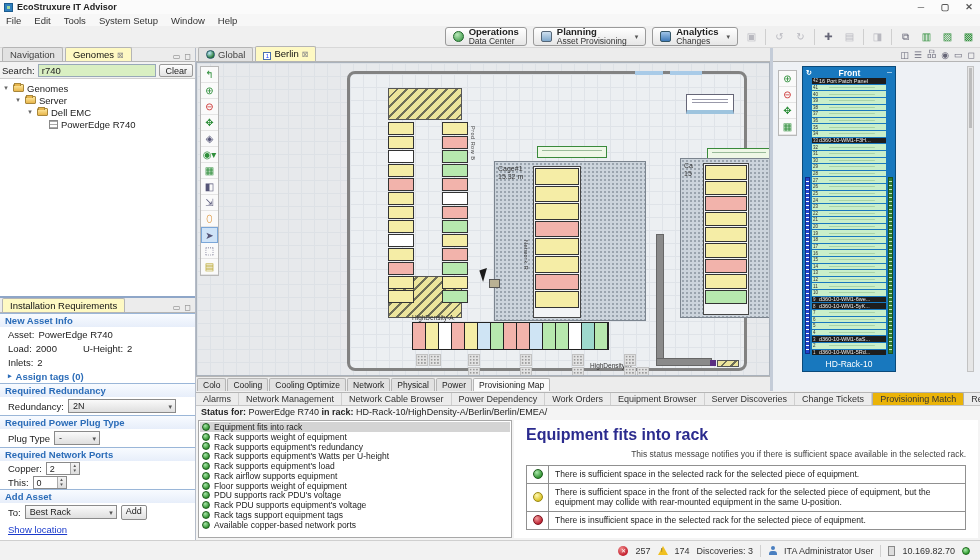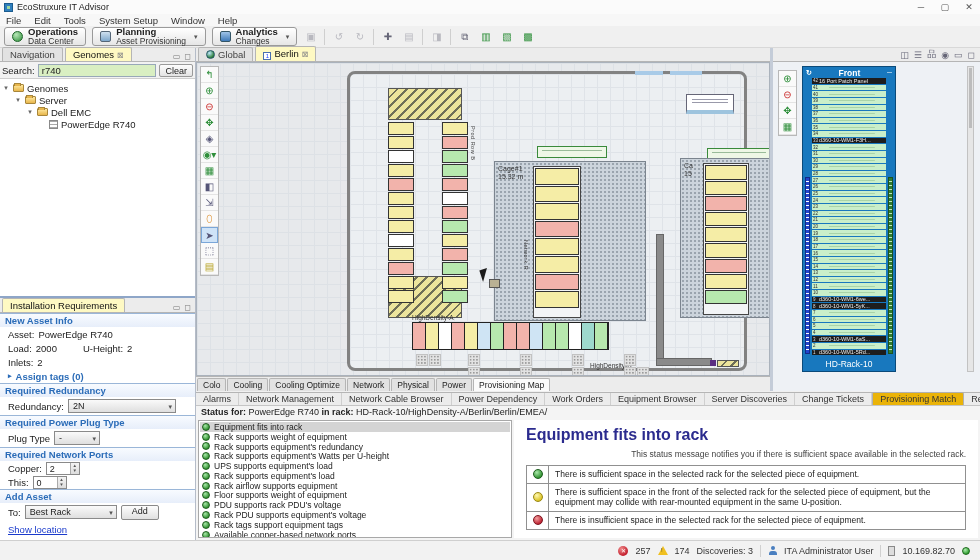--- a/index.html
+++ b/index.html
@@ -1,31 +1,31 @@
 <!DOCTYPE html>
 <html><head>
 <meta charset="utf-8">
 <style>
   * { margin:0; padding:0; box-sizing:border-box; }
   html,body { width:980px; height:560px; overflow:hidden; }
   body { font-family:"Liberation Sans", sans-serif; font-size:10px; color:#222; background:#f0f0f0; }
   .app { position:relative; width:980px; height:560px; background:#f0f0f0; overflow:hidden; }
 
   
-  .titlebar { position:absolute; left:0; top:0; width:980px; height:14px; background:#fbfbfb; display:flex; align-items:center; gap:4px; padding-left:4px; font-size:9px; }
+  .titlebar { position:absolute; left:0; top:0; width:980px; height:14px; background:#fbfbfb; display:flex; align-items:center; gap:4px; padding-left:4px; font-size:9px;font-weight:bold; }
   .appicon { width:9px; height:9px; background:#2f7fbe; border:1px solid #1b5c8f; display:inline-block; }
   .appicon i { display:block; width:3px; height:3px; margin:2px; background:#9fd89f; }
   .wctrls { margin-left:auto; display:flex; gap:2px; }
   .wctrl { width:22px; height:13px; text-align:center; line-height:12px; color:#555; font-size:9px; }
 
   
   .menubar { position:absolute; left:0; top:14px; width:980px; height:12px; background:#f7f7f7; display:flex; align-items:center; gap:13px; padding-left:6px; font-size:9.5px; color:#333; }
 
   
-  .toolbar { position:absolute; left:0; top:26px; width:980px; height:22px; background:#f0f0f0; border-bottom:1px solid #d8d8d8; display:flex; align-items:center; gap:6px; padding:0 4px; }
+  .toolbar { position:absolute; left:0; top:26px; width:980px; height:22px; background:#f0f0f0; border-bottom:1px solid #d8d8d8; display:flex; align-items:center; gap:6px; padding:0 4px;justify-content:flex-end; }
   .persp { display:flex; align-items:center; gap:5px; border:1px solid #9a9a9a; border-radius:3px; background:linear-gradient(#ffffff,#e6e6e6); padding:1px 7px; height:19px; }
   .persp .tt { font-weight:bold; font-size:9.5px; line-height:1.1; }
   .persp .st { font-size:8.5px; line-height:1.1; color:#333; }
   .pico { width:11px; height:11px; border-radius:50%; }
   .pico.ops { background:radial-gradient(circle at 35% 30%, #b8e8b8, #2e8f3a); border:1px solid #1d6428; }
   .pico.plan { border-radius:2px; background:linear-gradient(#cfe0ef,#7fa8cc); border:1px solid #567; }
   .pico.ana { border-radius:2px; background:linear-gradient(#9fc4e8,#3f7ab8); border:1px solid #356; }
   .caret { font-size:7px; color:#555; margin-left:3px; }
   .tsep { width:1px; height:16px; background:#cfcfcf; }
   .tico { width:15px; height:15px; text-align:center; line-height:15px; font-size:10px; color:#667; }
@@ -57,21 +57,21 @@
   .secth { padding:1px 5px; font-weight:bold; color:#2b6cb8; background:linear-gradient(#f8fbff,#e7eefa); border-top:1px solid #9ab6d8; font-size:9.5px; height:14px; }
   .frow { display:flex; align-items:center; gap:4px; padding:1px 8px; font-size:9.5px; height:14px; }
   .frow.tall { height:18px; }
   .bluebold { color:#2b6cb8; font-weight:bold; }
   .selectbox { position:relative; border:1px solid #8a8a8a; background:linear-gradient(#fafafa,#dfdfdf); height:14px; line-height:13px; padding:0 14px 0 4px; font-size:9px; }
   .selectbox:after { content:"▾"; position:absolute; right:3px; top:0; font-size:7px; color:#555; }
   .spin { display:flex; border:1px solid #8a8a8a; background:#fff; height:13px; width:34px; }
   .spin .v { flex:1; padding-left:3px; font-size:9px; line-height:12px; }
   .spin .ud { width:9px; display:flex; flex-direction:column; border-left:1px solid #aaa; background:linear-gradient(#f4f4f4,#ddd); }
   .spin .ud i { flex:1; font-style:normal; font-size:4.5px; line-height:5px; text-align:center; color:#555; }
-  .addbtn { border:1px solid #8a8a8a; background:linear-gradient(#fdfdfd,#e0e0e0); padding:0 10px; height:15px; font-size:9px; border-radius:2px; }
+  .addbtn { border:1px solid #8a8a8a; background:linear-gradient(#fdfdfd,#e0e0e0); padding:0 4px; height:15px; font-size:9px; border-radius:2px; }
   .linkblue { color:#1a3acc; text-decoration:underline; font-size:9.5px; padding:3px 8px; display:inline-block; }
 
   
   .centercol { position:absolute; left:196px; top:48px; width:574px; height:343px; }
   .maptabs { height:14px; background:#ececec; border-bottom:1px solid #b5b5b5; display:flex; align-items:flex-end; font-size:9.5px; }
   .globeico { width:9px; height:9px; border-radius:50%; background:radial-gradient(circle at 35% 30%, #bfe8ff, #2e7f3a 70%); border:1px solid #256; display:inline-block; margin-right:3px; vertical-align:-1px; }
   .chip1 { display:inline-block; width:8px; height:8px; border:1px solid #4a6fae; background:#fff; color:#24f; font-size:6px; line-height:7px; text-align:center; margin-right:3px; vertical-align:-1px; }
   .mapviewport { position:absolute; left:0; top:14px; width:574px; height:314px; background:#e7e9ec; border:1px solid #aab2bc; overflow:hidden;
      background-image:linear-gradient(#dde1e6 1px, transparent 1px), linear-gradient(90deg,#dde1e6 1px, transparent 1px); background-size:13px 13px; }
   .maptoolbar { position:absolute; left:3px; top:3px; width:19px; background:#fafafa; border:1px solid #b8b8b8; z-index:30; }
@@ -690,24 +690,20 @@
           <div class="checkrow">
             <span class="ball green"></span>
             <span>Rack supports equipment's redundancy</span>
           </div>
           <div class="checkrow">
             <span class="ball green"></span>
             <span>Rack supports equipment's Watts per U-height</span>
           </div>
           <div class="checkrow">
             <span class="ball green"></span>
-            <span>UPS supports equipment's load</span>
-          </div>
-          <div class="checkrow">
-            <span class="ball green"></span>
             <span>Rack supports equipment's load</span>
           </div>
           <div class="checkrow">
             <span class="ball green"></span>
             <span>Rack airflow supports equipment</span>
           </div>
           <div class="checkrow">
             <span class="ball green"></span>
             <span>Floor supports weight of equipment</span>
           </div>

